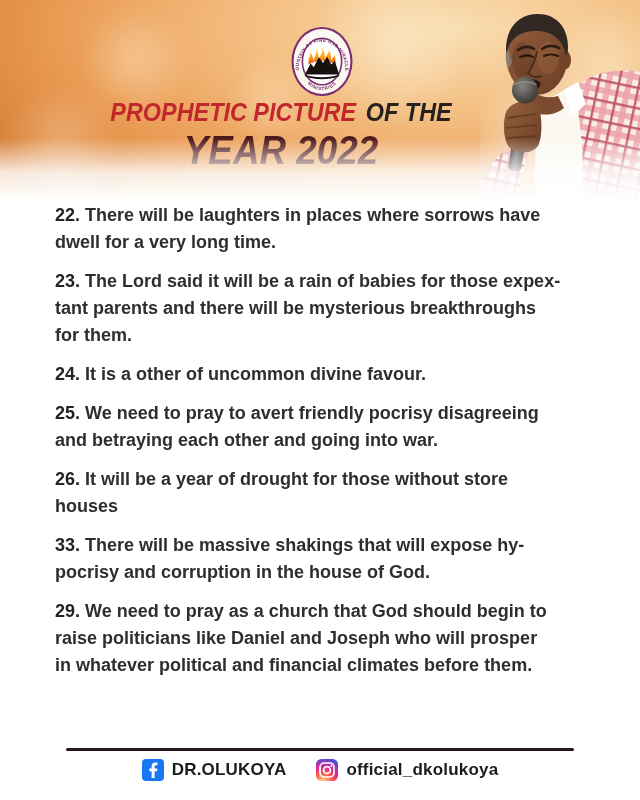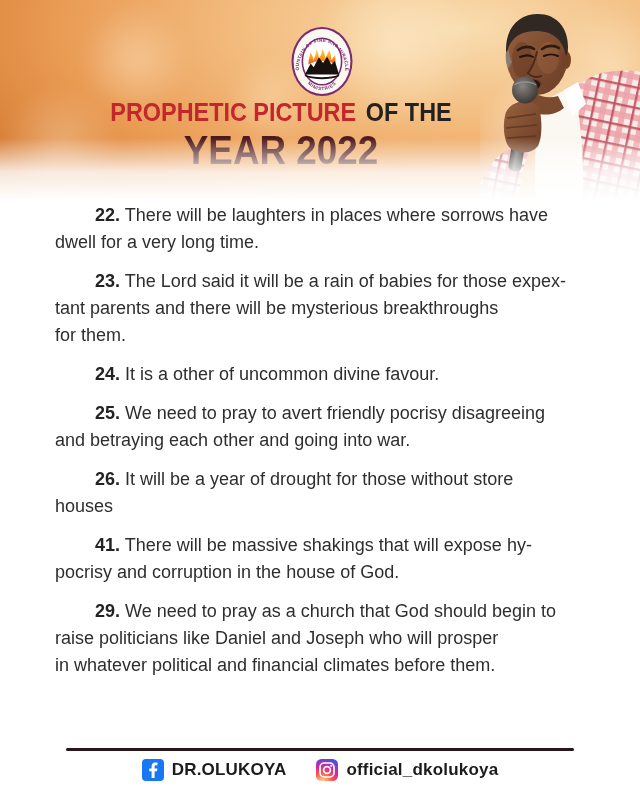--- a/index.html
+++ b/index.html
@@ -25,34 +25,34 @@
   }
   .bokeh{position:absolute;border-radius:50%;filter:blur(7px);
     background:radial-gradient(circle,rgba(255,241,214,.55) 0%,rgba(255,241,214,0) 70%);}
   .b1{left:315px;top:-35px;width:160px;height:160px;}
   .b2{left:545px;top:5px;width:130px;height:130px;}
   .b3{left:80px;top:5px;width:110px;height:110px;opacity:.7;}
   .b4{left:0px;top:85px;width:120px;height:120px;opacity:.6;}
   .b5{left:225px;top:55px;width:90px;height:90px;opacity:.6;}
   .portrait{position:absolute;top:0;right:0;width:160px;height:200px;}
   .logo{position:absolute;left:291px;top:26px;width:62px;height:71px;}
-  .titles{position:absolute;top:97px;left:0;right:8px;padding-right:70px;text-align:center;}
+  .titles{position:absolute;top:97px;left:0;right:8px;padding-right:70px;text-align:center;font-style:italic;}
   .t1{display:block;font-size:26px;font-weight:bold;letter-spacing:0px;
       transform:scaleX(.9);white-space:nowrap;}
   .t1 .red{color:var(--title-red);}
   .t1 .dark{color:var(--title-dark);margin-left:.42em;}
   .t2{display:block;font-size:40px;line-height:42px;font-weight:bold;color:var(--year-maroon);
       transform:scaleX(.92);margin-top:1px;white-space:nowrap;}
   .hero-fade{position:absolute;left:0;right:0;bottom:0;height:62px;
     background:linear-gradient(to bottom,rgba(255,255,255,0) 0%,rgba(255,255,255,.82) 55%,#fff 100%);}
   
   .list{position:absolute;top:202px;left:55px;width:546px;}
   .item{font-size:18px;line-height:27px;color:var(--body-text);margin:0 0 12px 0;}
-  .item .num{font-weight:bold;color:#232323;margin-left:40px;}
-  .item .txt{white-space:pre-line;}
+  .item .num{font-weight:bold;color:#232323;}
+  .item .txt{white-space:pre-line;font-weight:bold;}
   
   .rule{position:absolute;top:748px;left:66px;width:508px;height:3px;
     background:var(--divider);border-radius:2px;}
   .social{position:absolute;top:759px;left:0;width:640px;display:flex;
     justify-content:center;align-items:center;gap:30px;}
   .s-item{display:flex;align-items:center;gap:8px;cursor:pointer;}
   .s-label{font-size:17px;font-weight:bold;color:#1b1b1b;letter-spacing:.2px;}
   .icon-svg{display:block;}
 </style>
 </head>
@@ -177,21 +177,21 @@
 
     <p class="item"><b class="num">24.</b> <span class="txt">It is a other of uncommon divine favour.</span></p>
 
     <p class="item"><b class="num">25.</b> <span class="txt">We need to pray to avert friendly pocrisy disagreeing
 and betraying each other and going into war.</span></p>
 
     <p class="item"><b class="num">26.</b> <span class="txt">It will be a year of drought for those without store
 houses</span></p>
 
 
-    <p class="item"><b class="num">41.</b> <span class="txt">There will be massive shakings that will expose hy-
+    <p class="item"><b class="num">33.</b> <span class="txt">There will be massive shakings that will expose hy-
 pocrisy and corruption in the house of God.</span></p>
 
     <p class="item"><b class="num">29.</b> <span class="txt">We need to pray as a church that God should begin to
 raise politicians like Daniel and Joseph who will prosper
 in whatever political and financial climates before them.</span></p>
   </main>
 
   <div class="rule"></div>
   <footer class="social">
     <div class="s-item">

